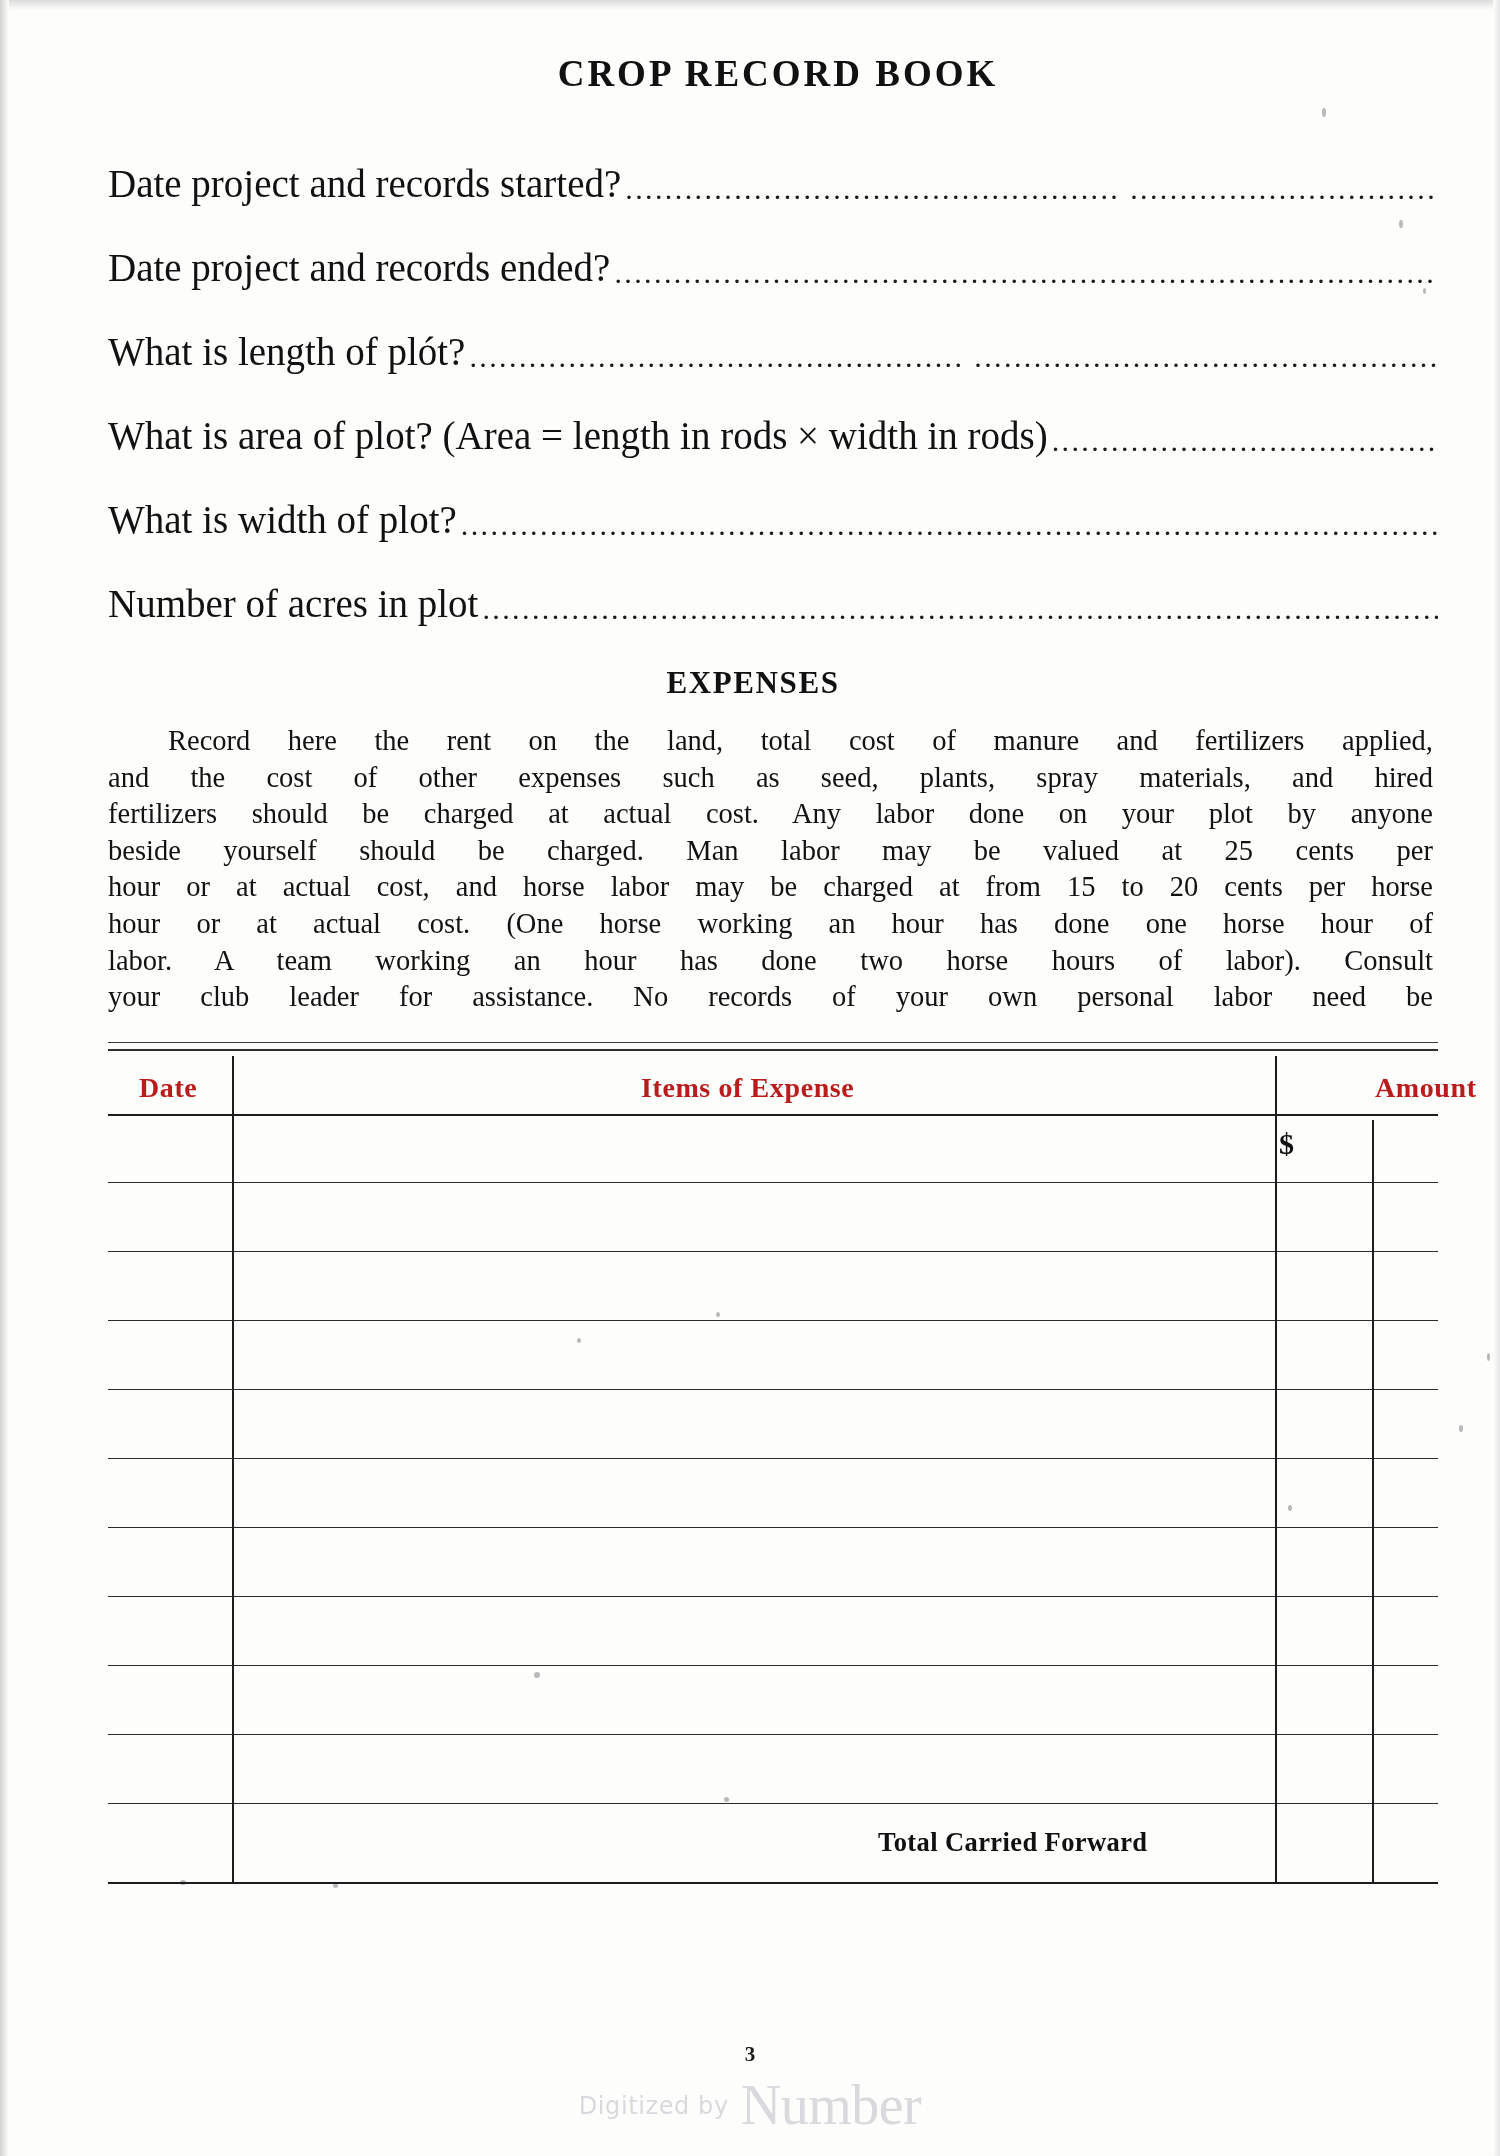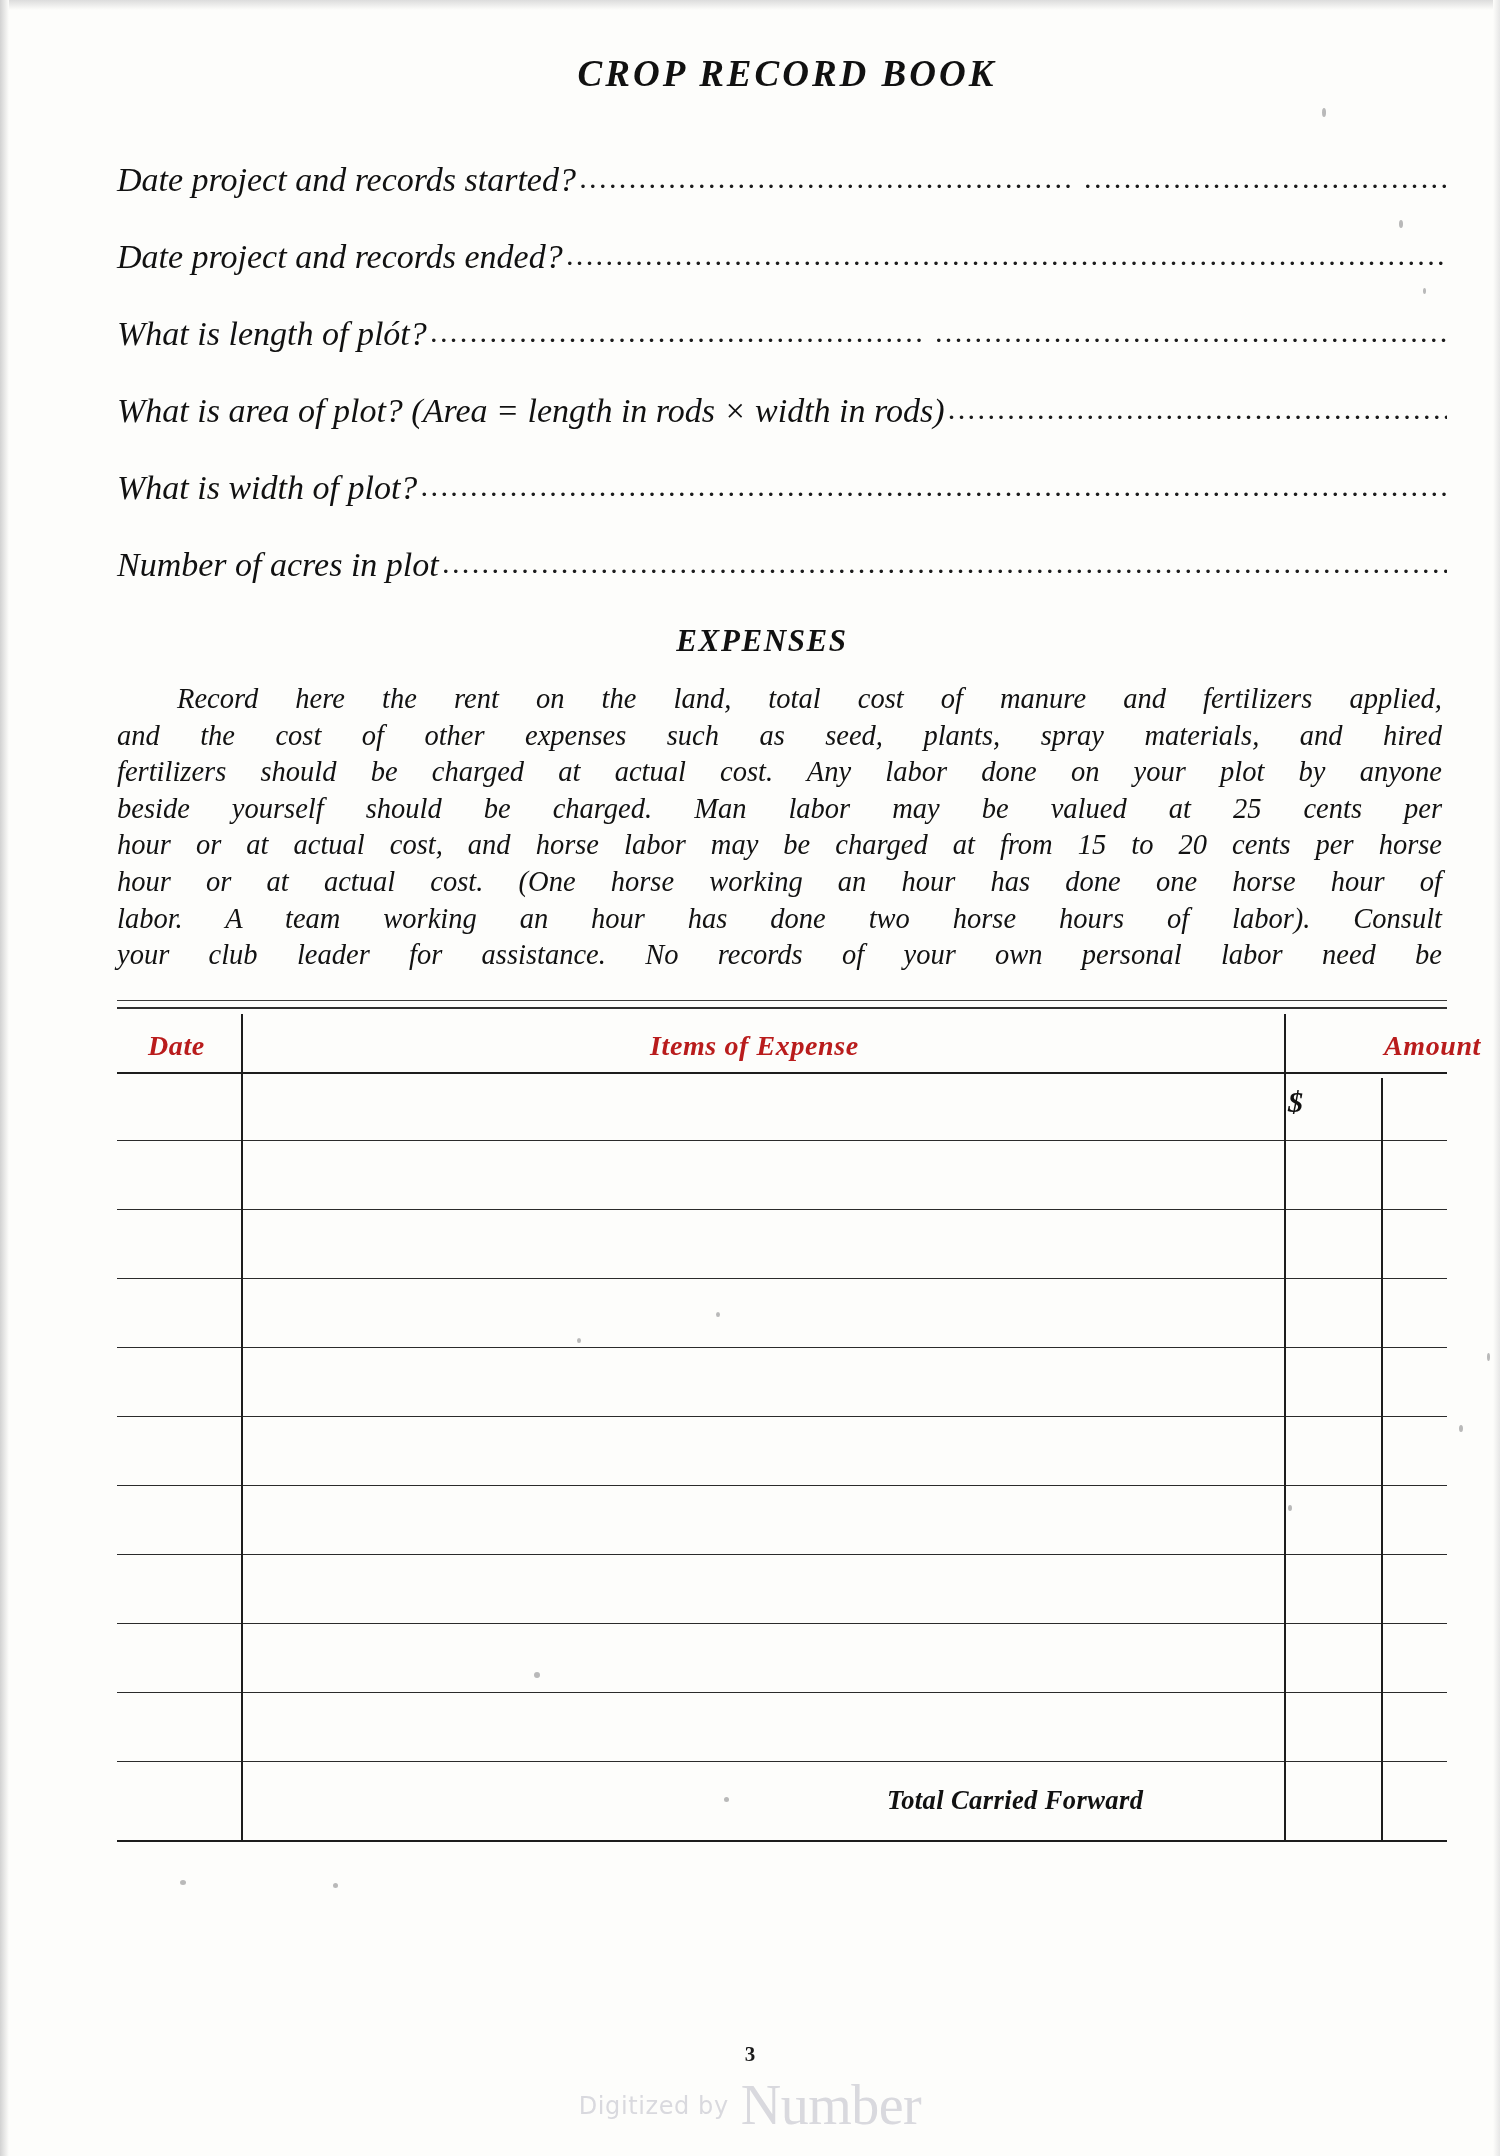--- a/index.html
+++ b/index.html
@@ -27,46 +27,45 @@
     position: absolute; top: 0; bottom: 0; left: 0; width: 9px;
     background: linear-gradient(to right, #d2d2d2, #fdfdfb);
   }
   .scan-edge-right {
     position: absolute; top: 0; bottom: 0; right: 0; width: 7px;
     background: linear-gradient(to left, #e6e6e6, #fdfdfb);
   }
 
   .content {
     position: absolute;
-    left: 117px;
+    left: 108px;
     top: 0;
     width: 1330px;
-    font-style: italic;
   }
 
   
   .doc-title {
     text-align: center;
     font-size: 37px;
     letter-spacing: 3.0px;
     font-weight: 600;
     margin-top: 52px;
     margin-left: 10px;
     color: #111;
     font-family: "Liberation Serif", "DejaVu Serif", serif;
   }
 
   
   .questions {
     margin-top: 66px;
   }
   .q-row {
     display: flex;
-    align-items: flex-start;
-    font-size: 34px;
+    align-items: flex-end;
+    font-size: 39px;
     margin-bottom: 39px;
     white-space: nowrap;
     color: #111;
   }
   .q-label { flex: 0 0 auto; }
   .q-leader {
     flex: 1 1 auto;
     overflow: hidden;
     height: 1em;
     position: relative;

